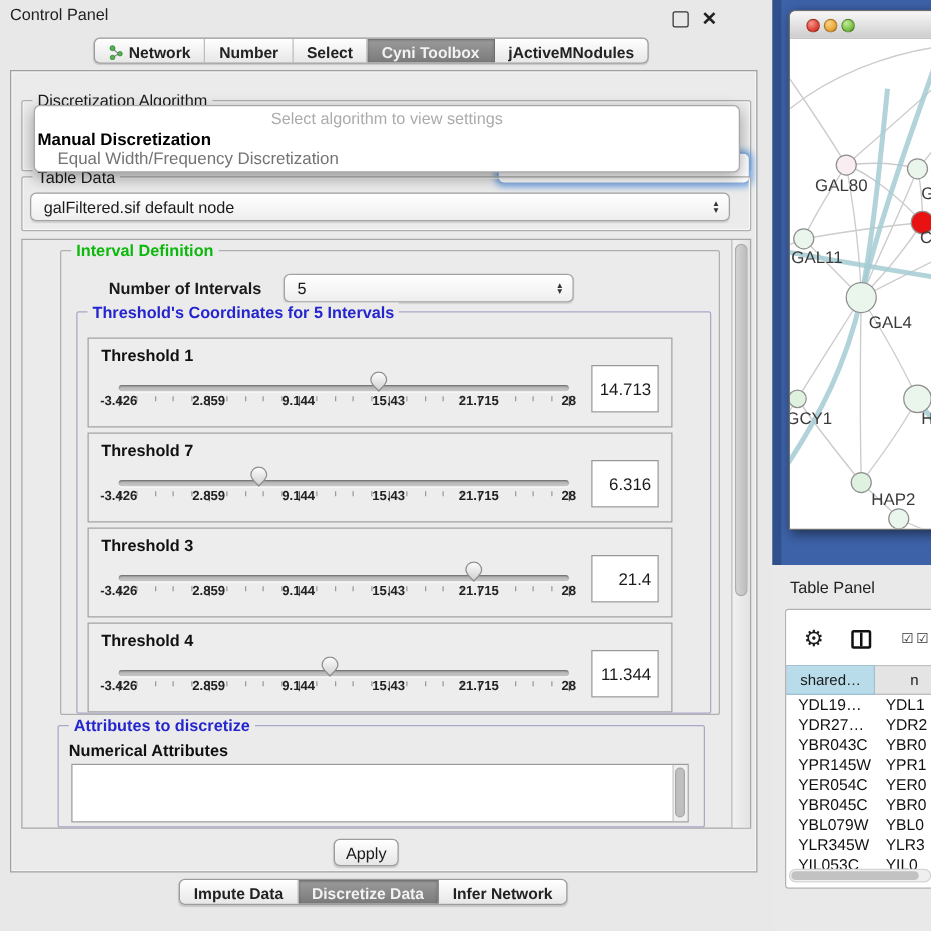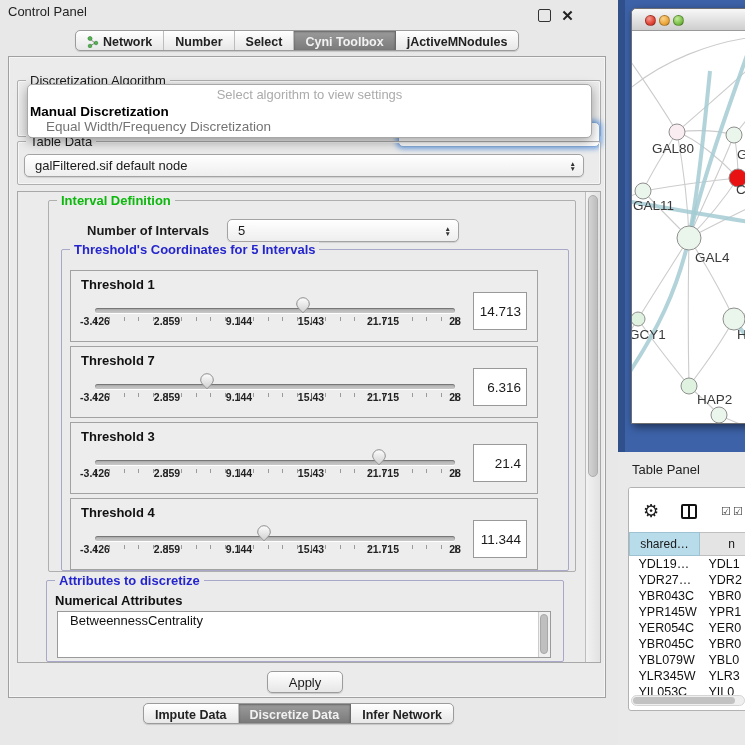--- a/index.html
+++ b/index.html
@@ -356,34 +356,33 @@
                 <span class="ticklab" style="left: 384px;">28</span>
               </div>
           </div>
         </div>
 
         <div class="fieldset" style="left:28px; top:388px; width:518px; height:82px; box-shadow:none; border-color:#A8A8C8;">
           <span class="legend blue">Attributes to discretize</span>
           <div class="attr-head">Numerical Attributes</div>
           <div class="listbox">
             <div id="attr-items">
-                <div class="li">BetweennessCentrality</div>
               </div>
             <div class="listsb">
                 <div class="vthumb"></div>
               </div>
           </div>
         </div>
 
         <div class="vsb">
           <div class="vthumb" style="height:282px;"></div>
         </div>
       </div>
 
-      <div class="aqua-btn" style="left:258px; top:614px; width:76px; height:22px;">
+      <div class="aqua-btn" style="left:258px; top:614px; width:52px; height:22px;">
         <span>Apply</span>
       </div>
     </div>
 
     <div class="seg botseg">
       <div class="s">
           <span>Impute Data</span>
         </div>
       <div class="s active">
           <span>Discretize Data</span>

